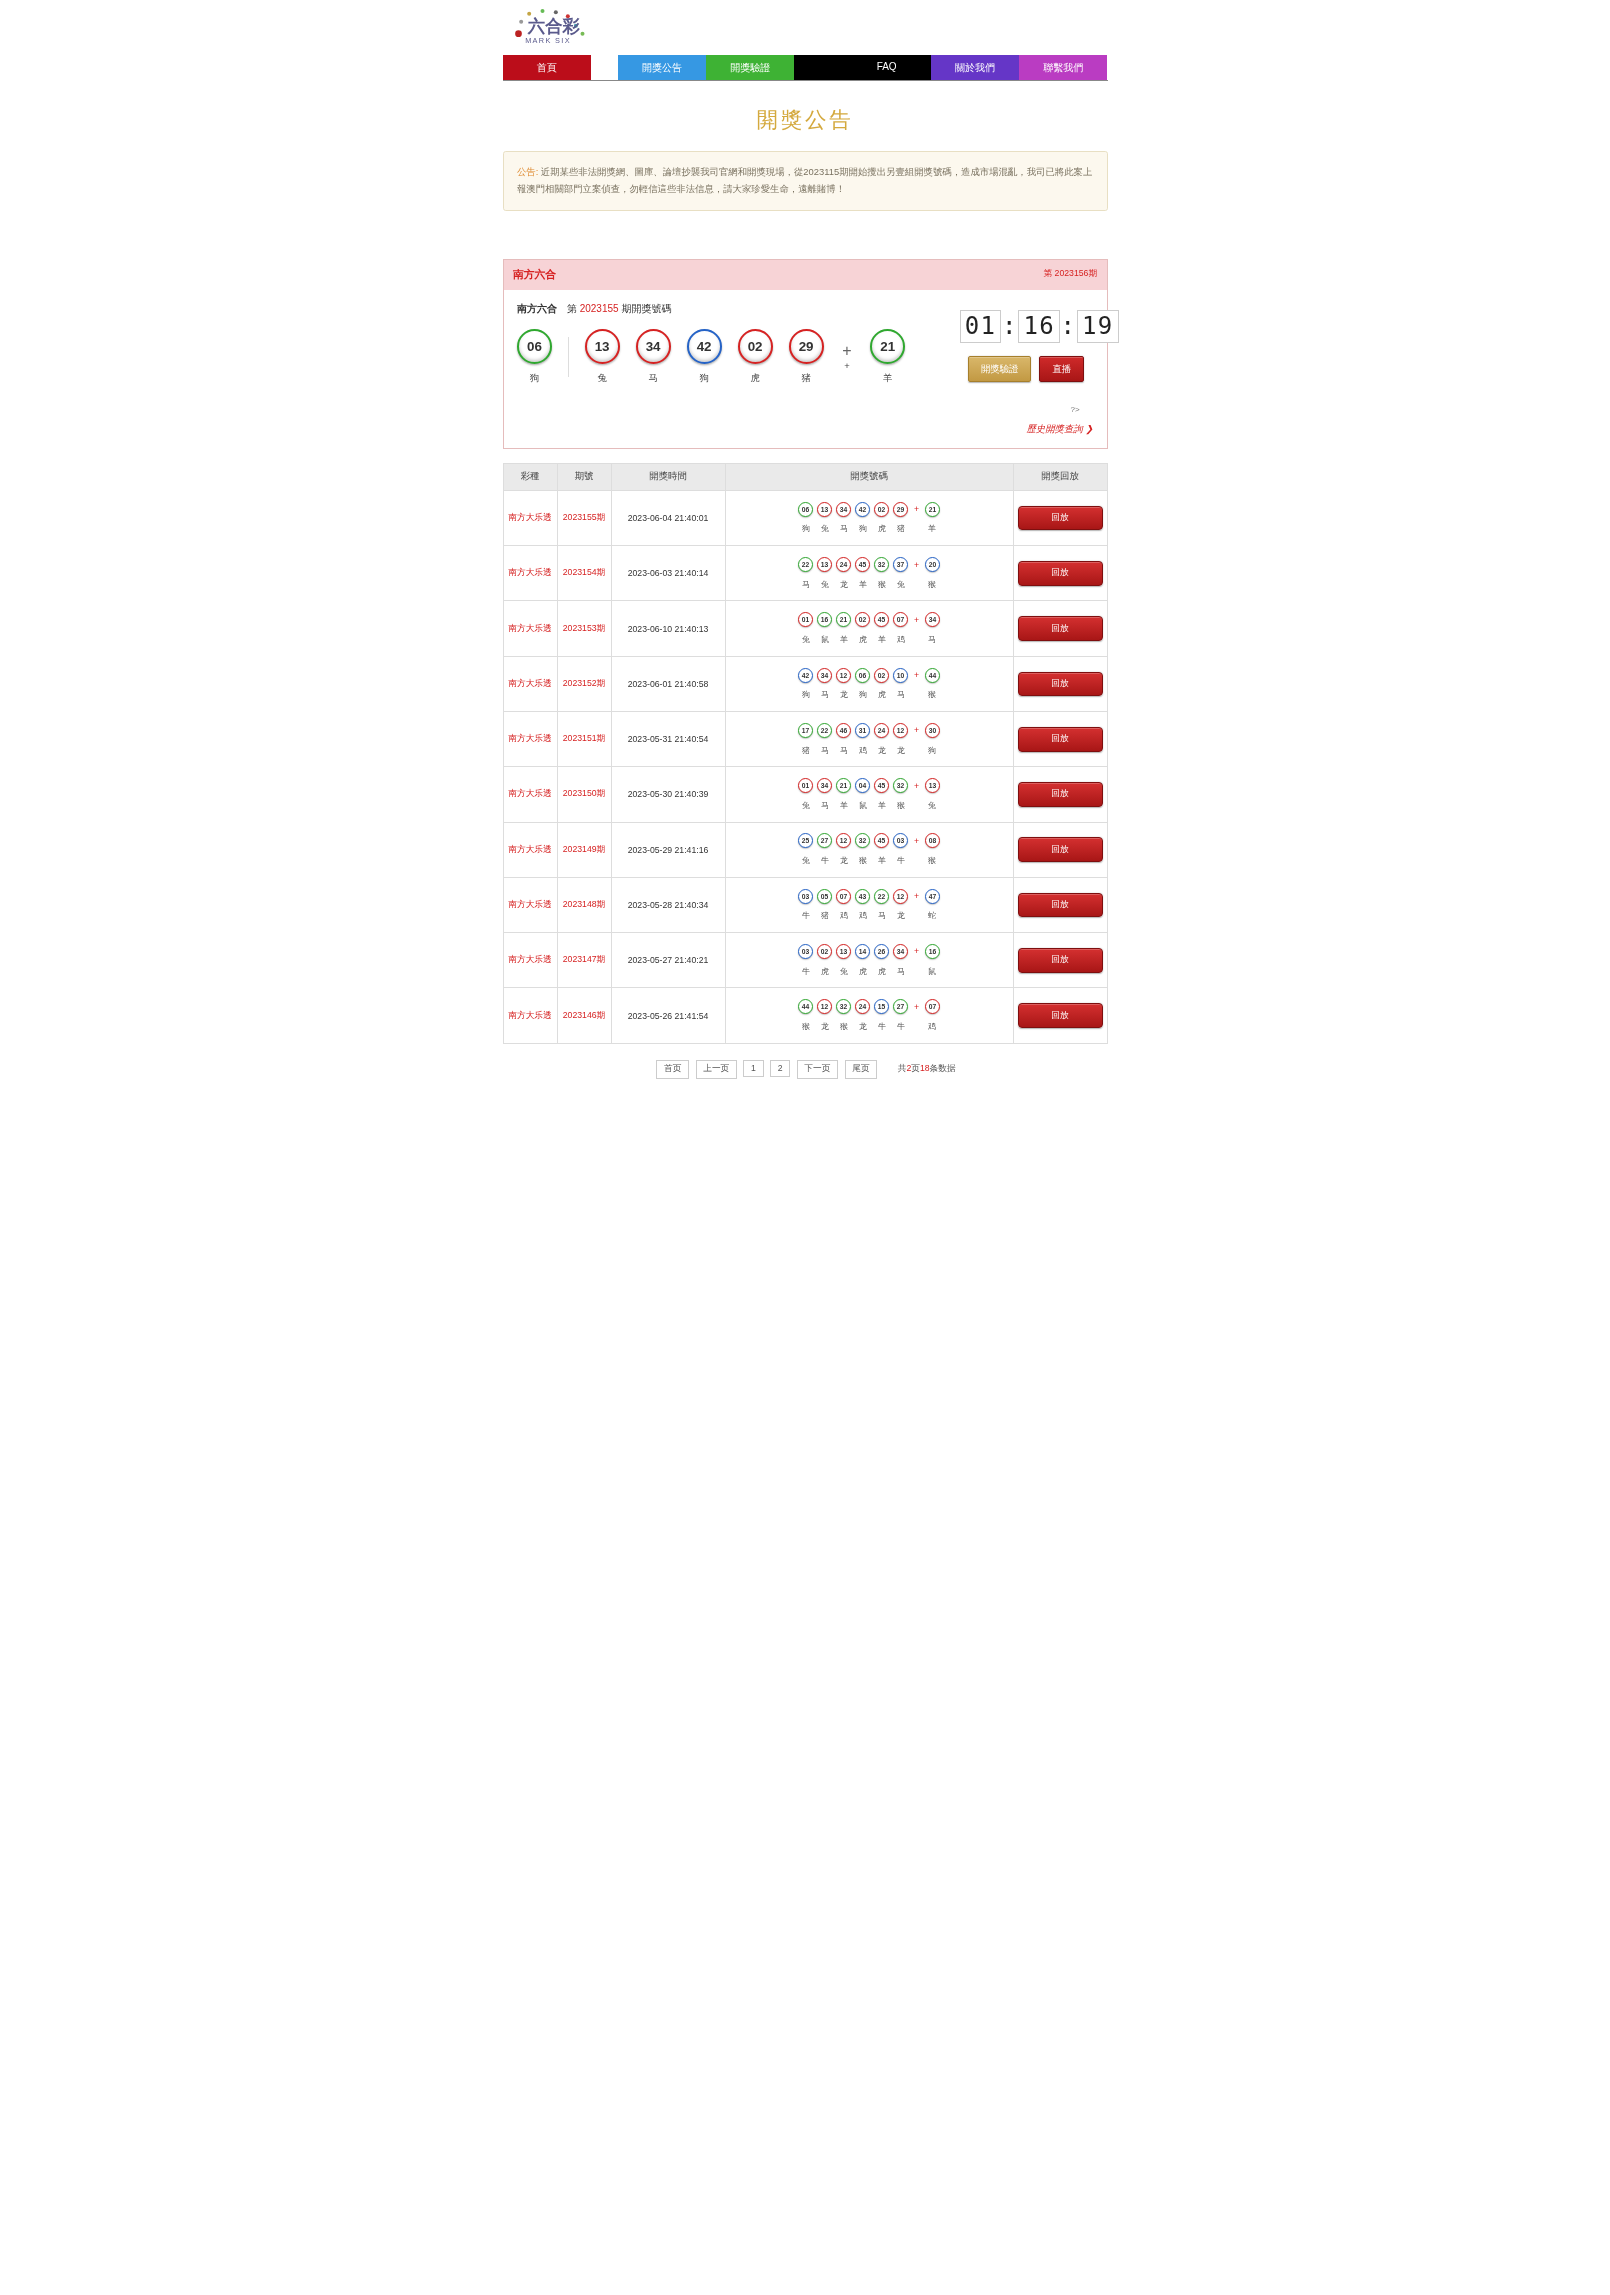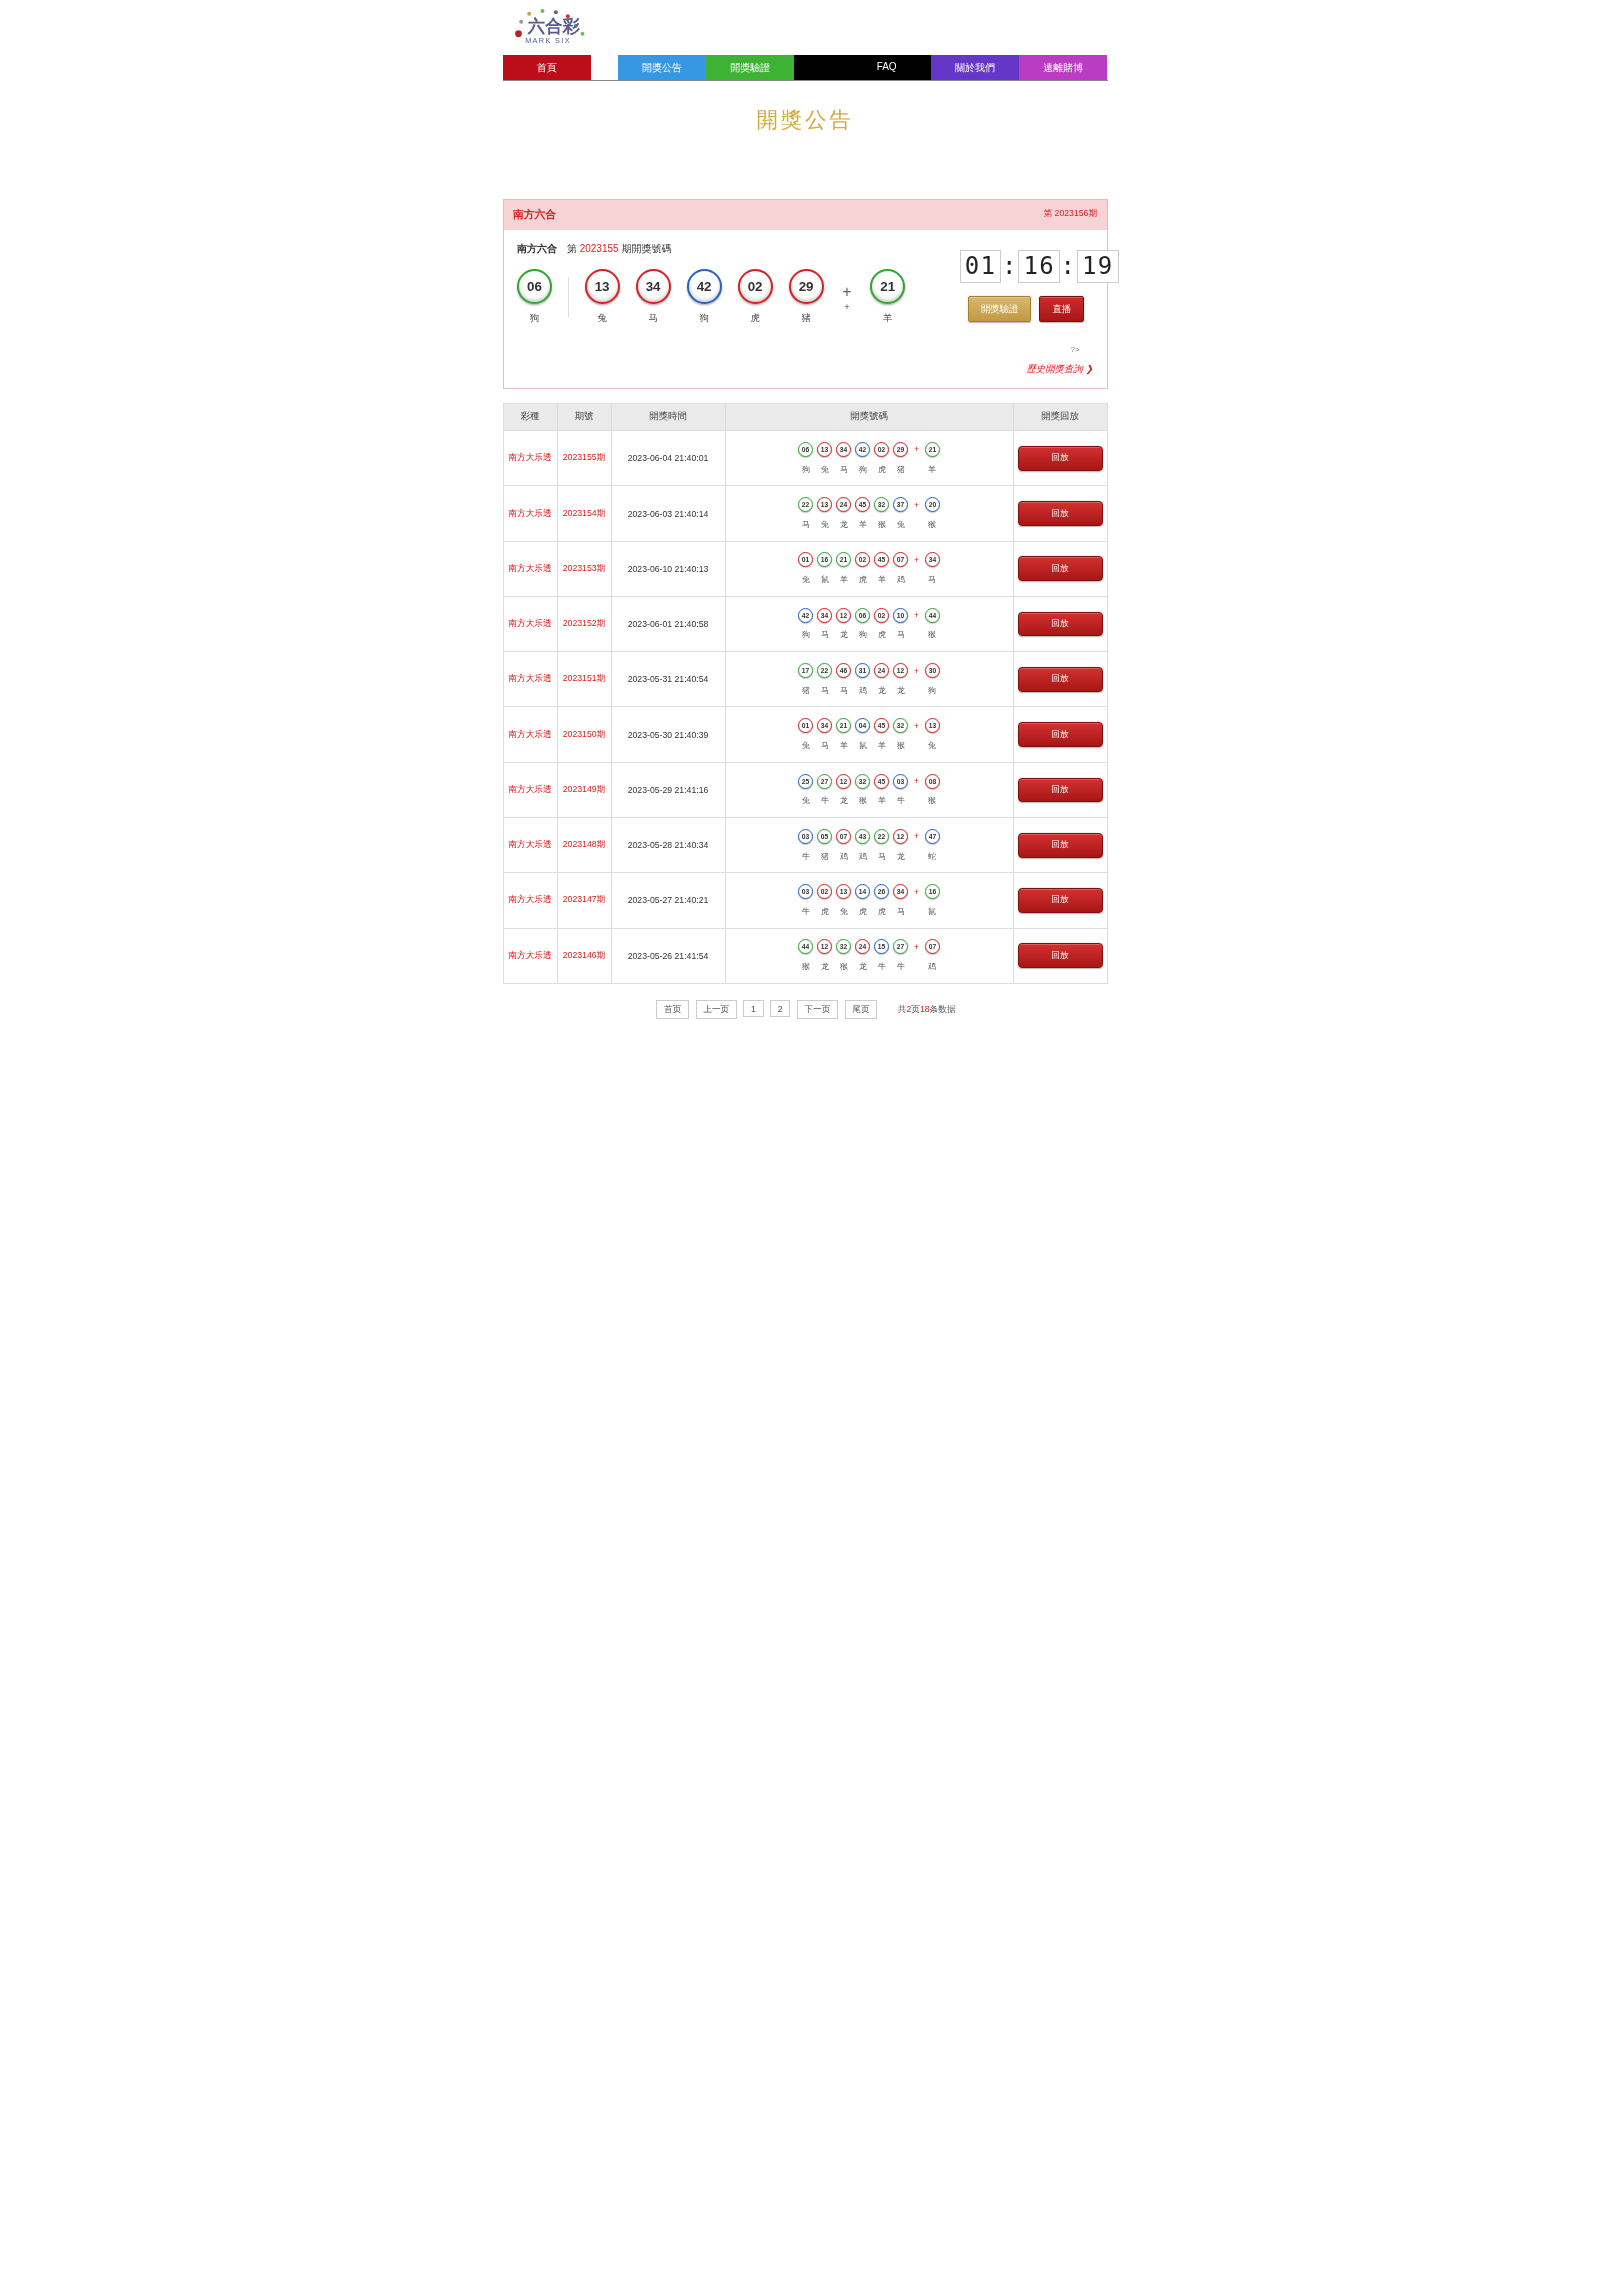--- a/index.html
+++ b/index.html
@@ -95,25 +95,29 @@
       <text x="24" y="54" font-size="11" fill="#5a5a8c" letter-spacing="2">MARK SIX</text>
     </svg>
   </div>
 
   <div class="nav">
     <div class="nav-item nav-home">首頁</div>
     <div class="nav-item nav-kaijiang">開獎公告</div>
     <div class="nav-item nav-yanzheng">開獎驗證</div>
     <div class="nav-item nav-faq">FAQ</div>
     <div class="nav-item nav-about">關於我們</div>
-    <div class="nav-item nav-contact">遠離賭博</div>
+    <div class="nav-item nav-contact">聯繫我們</div>
   </div>
 
   <h1 class="page-title">閞獎公告</h1>
 
+  <div class="notice-box">
+    <span class="label">公告:</span>
+    <span>近期某些非法開獎網、圖庫、論壇抄襲我司官網和開獎現場，從2023115期開始攪出另壹組開獎號碼，造成市場混亂，我司已將此案上報澳門相關部門立案偵查，勿輕信這些非法信息，請大家珍愛生命，遠離賭博！</span>
+  </div>
 
   <div class="result-card">
     <div class="result-header">
       <div class="left">南方六合</div>
       <div class="right">第 2023156期</div>
     </div>
     <div class="result-body">
       <div class="result-left">
         <div class="result-issue">
           <b>南方六合</b>　<span>第</span> <span class="num">2023155</span> <span>期開獎號碼</span>

